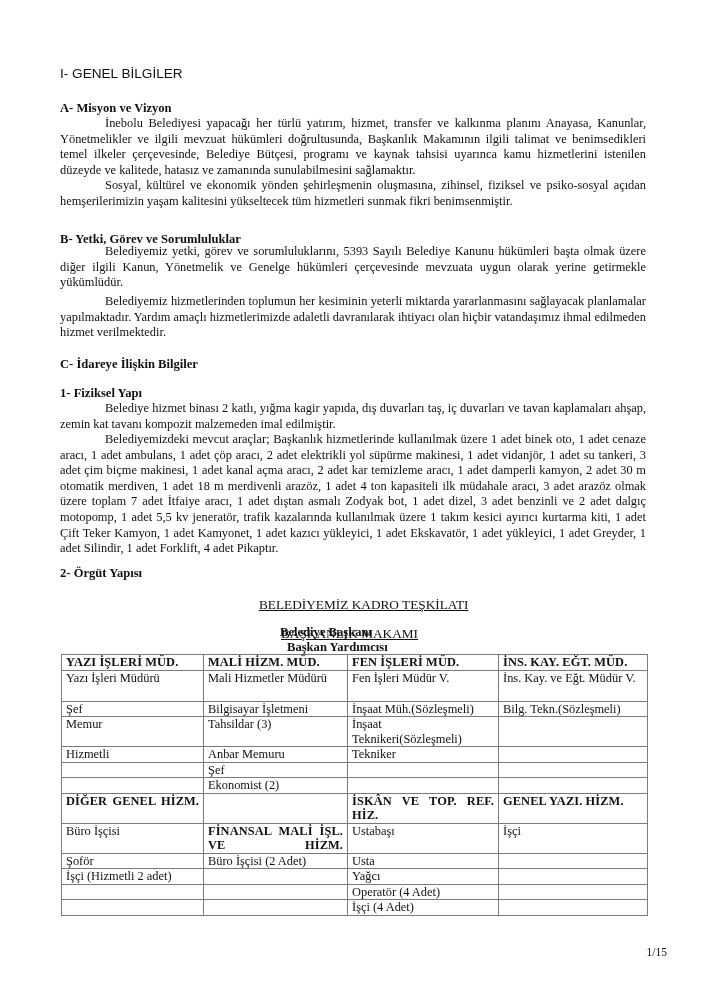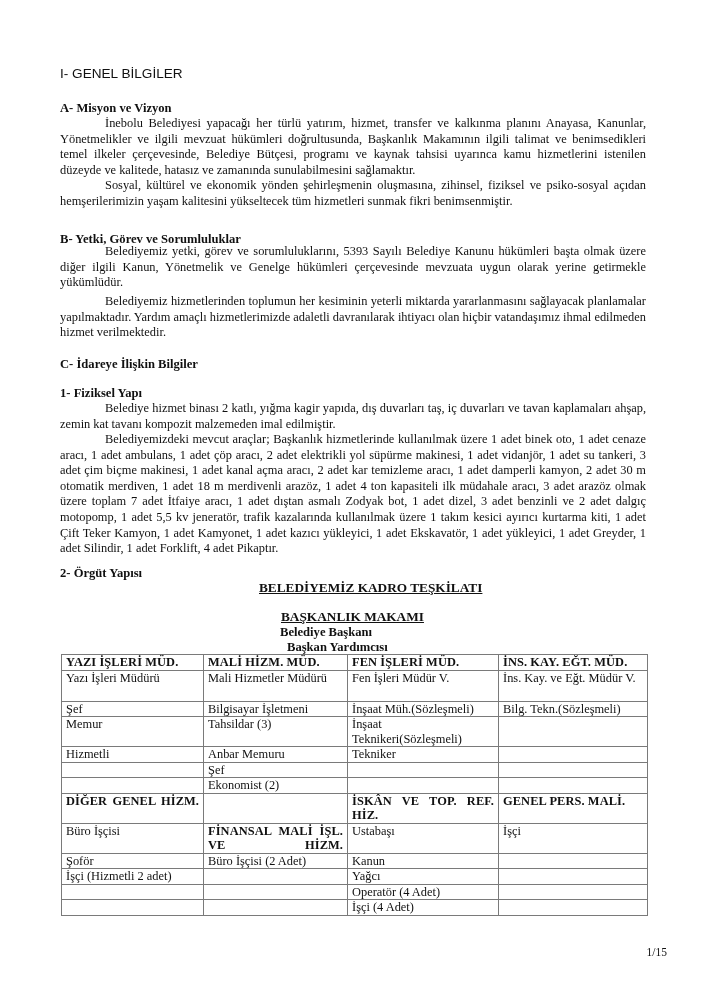--- a/index.html
+++ b/index.html
@@ -5,21 +5,21 @@
   html, body { margin:0; padding:0; background:#ffffff; }
   body { width:707px; height:1000px; position:relative; overflow:hidden;
          font-family:"Liberation Serif", serif; color:#111; font-size:12.4px; }
   .page { position:absolute; left:0; top:0; width:707px; height:784px; }
   .abs { position:absolute; }
   .sans { font-family:"Liberation Sans", sans-serif; }
   .h-main { left:60px; top:66px; font-size:13.6px; }
   .h-sec { font-weight:bold; font-size:12.6px; }
   .para { left:60px; width:586px; line-height:15.6px; text-align:justify; text-align-last:left; }
   .para .ind { display:inline-block; width:45px; }
-  .center-u { text-decoration:underline; font-weight:bold; font-size:13.3px; }
+  .center-u { text-decoration:underline; font-weight:normal; font-size:13.3px;margin-top:17px; }
   .center-b { font-weight:bold; font-size:12.6px; }
   table.kadro { position:absolute; left:61px; top:654px; width:586px; border-collapse:collapse;
                 table-layout:fixed; font-size:12.4px; line-height:14.5px; }
   table.kadro td { border:1.3px solid #7a7a7a; padding:0 4px; vertical-align:top; }
   table.kadro td.hd { font-weight:bold; letter-spacing:0.1px; }
   table.kadro td.just { text-align:justify; text-align-last:justify; }
   table.kadro td.just-last { text-align:justify; }
   .pagenum { right:40px; top:946px; font-size:11.5px; }
 </style>
 </head>
@@ -97,32 +97,32 @@
     <tr style="height:15px;">
       <td></td>
       <td>Ekonomist (2)</td>
       <td></td>
       <td></td>
     </tr>
     <tr style="height:30px;">
       <td class="hd just">DİĞER GENEL HİZM.</td>
       <td class="hd"></td>
       <td class="hd just">İSKÂN VE TOP. REF. HİZ.</td>
-      <td class="hd">GENEL PERS. MALİ.</td>
+      <td class="hd">GENEL YAZI. HİZM.</td>
     </tr>
     <tr style="height:30px;">
       <td>Büro İşçisi</td>
       <td class="hd just">FİNANSAL MALİ İŞL. VE HİZM.</td>
       <td>Ustabaşı</td>
       <td>İşçi</td>
     </tr>
     <tr style="height:15px;">
       <td>Şoför</td>
       <td>Büro İşçisi (2 Adet)</td>
-      <td>Kanun</td>
+      <td>Usta</td>
       <td></td>
     </tr>
     <tr style="height:15px;">
       <td>İşçi (Hizmetli 2 adet)</td>
       <td></td>
       <td>Yağcı</td>
       <td></td>
     </tr>
     <tr style="height:15px;">
       <td></td>

